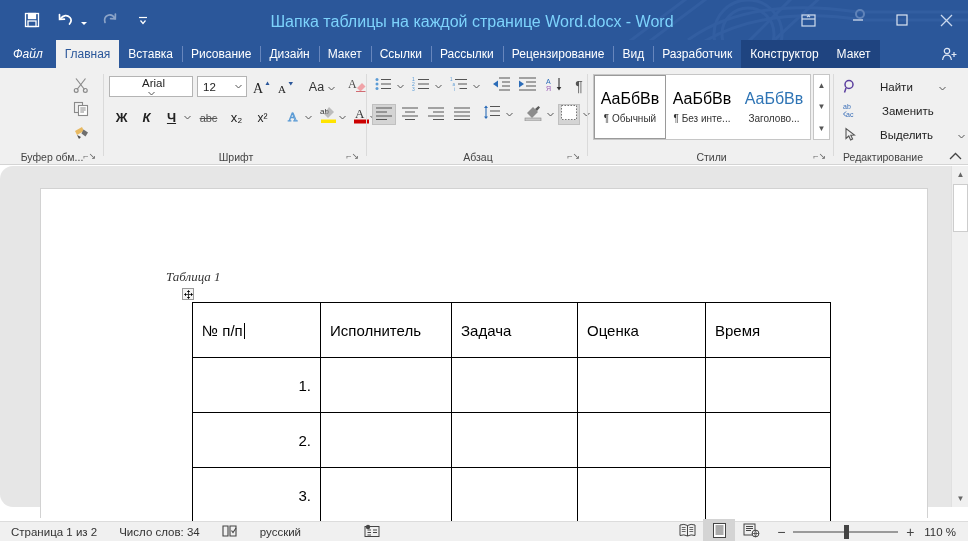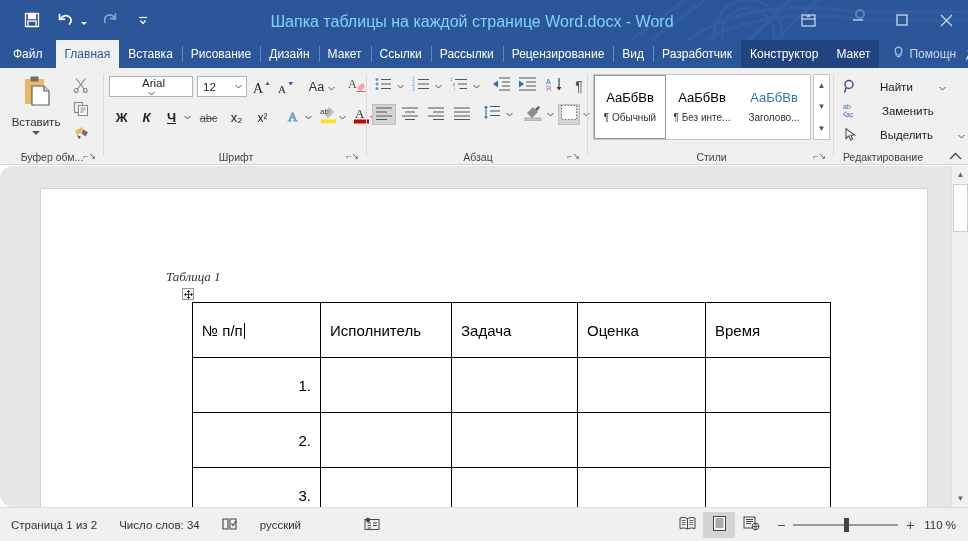--- a/index.html
+++ b/index.html
@@ -64,21 +64,21 @@
   .tab {
     padding: 0 9px; height: 28px;
     display: flex; align-items: center;
     color: #fff; font-size: 12px; white-space: nowrap;
     position: relative;
   }
   .tab + .tab::before {
     content: ""; position: absolute; left: 0; top: 6px;
     height: 16px; width: 1px; background: #6786bd;
   }
-  .tab.file { padding: 0 13px; }
+  .tab.file { padding: 0 13px; font-style: italic; }
   .tab.active {
     background: #f0f0f0; color: #2b579a;
   }
   .tab.active::before, .tab.active + .tab::before { background: transparent; }
   .tab.ctxt { background: #1f4480; }
   .tab.ctxt::before { background: transparent; }
   .tab.tellme { color: #c7d5ea; gap: 5px; padding-left: 14px; }
   .tab.tellme::before { background: transparent; }
   .tabbar-right {
     margin-left: auto; display: flex; align-items: center; gap: 6px;
@@ -159,21 +159,21 @@
     height: 66px; display: flex;
     border: 1px solid #c6c6c6; background: #fff;
   }
   .styleitem {
     width: 72px; height: 64px;
     display: flex; flex-direction: column;
     align-items: center; justify-content: center;
     background: #fff;
   }
   .styleitem.sel { border: 1px solid #9a9a9a; background: #fff; }
-  .style-prev { font-size: 13px; color: #000; line-height: 1.1; }
+  .style-prev { font-size: 16px; color: #000; line-height: 1.1; }
   .style-prev.blue { color: #2e74b5; }
   .style-name { font-size: 10px; color: #333; margin-top: 6px; white-space: nowrap; }
   .gallery-scroll {
     position: absolute; left: 224px; top: 6px;
     width: 17px; height: 66px; border: 1px solid #c6c6c6;
     background: #fff; display: flex; flex-direction: column;
   }
   .gs-btn {
     flex: 1; display: flex; align-items: center; justify-content: center;
     font-size: 8px; color: #555;
@@ -248,21 +248,21 @@
     position: absolute; left: 1px; top: 18px; width: 15px; height: 48px;
     background: #fff; border: 1px solid #cdcdcd;
   }
   .splitter {
     position: absolute; right: 0; top: 166px; width: 17px; height: 14px;
     background: #f0f0f0;
   }
 
   
   .statusbar {
-    position: absolute; left: 0; bottom: 0; width: 968px; height: 34px;
+    position: absolute; left: 0; bottom: 0; width: 968px; height: 20px;
     background: #f0f0f0; border-top: 1px solid #dcdcdc;
     display: flex; align-items: center;
     font-size: 11.5px; color: #333;
   }
   .sb-item { padding: 0 11px; display: flex; align-items: center; gap: 5px; white-space: nowrap; }
   .sb-right { margin-left: auto; display: flex; align-items: center; }
   .view-btn {
     width: 32px; height: 26px; display: flex; align-items: center; justify-content: center;
   }
   .view-btn.active { background: #d4d4d4; }
@@ -360,56 +360,35 @@
   <div class="tab">Рисование</div>
   <div class="tab">Дизайн</div>
   <div class="tab">Макет</div>
   <div class="tab">Ссылки</div>
   <div class="tab">Рассылки</div>
   <div class="tab">Рецензирование</div>
   <div class="tab">Вид</div>
   <div class="tab">Разработчик</div>
   <div class="tab ctxt">Конструктор</div>
   <div class="tab ctxt">Макет</div>
-  <div class="tab tellme">
-    <span>
-      <svg width="11" height="13" viewBox="0 0 11 13" fill="none" stroke="#c7d5ea" stroke-width="1.1">
-        <path d="M5.5 1 A3.6 3.6 0 0 1 8 7 L8 9 H3 L3 7 A3.6 3.6 0 0 1 5.5 1 Z"></path>
-        <path d="M3.8 10.6 H7.2"></path>
-      </svg>
-    </span>
-    <span>Помощн</span>
-  </div>
   <div class="tabbar-right">
     <span class="tb-icon">
       <svg width="17" height="15" viewBox="0 0 17 15" fill="none" stroke="#e0e8f5" stroke-width="1.2">
         <circle cx="6" cy="4" r="2.7"></circle>
           <path d="M1.6 13 Q2.2 8.2 6 8.2 Q9.8 8.2 10.4 13"></path>
         <path d="M13 5 V10 M10.5 7.5 H15.5"></path>
       </svg>
     </span>
 
   </div>
 </div>
 
 <div class="ribbon">
 
   <div class="rgroup g-clip">
-    <div class="paste-btn">
-      <span>
-        <svg width="36" height="36" viewBox="0 0 36 36">
-          <rect x="7" y="5" width="19" height="25" fill="#e8b961"></rect>
-          <rect x="12.5" y="2.5" width="8" height="5" rx="1" fill="#6e6e6e"></rect>
-          <path d="M14 12 H26 L31 17 V31 H14 Z" fill="#fff" stroke="#5f5f5f" stroke-width="1.2"></path>
-          <path d="M26 12 V17 H31" fill="#dcdcdc" stroke="#5f5f5f" stroke-width="1.2"></path>
-        </svg>
-      </span>
-      <span class="paste-label">Вставить</span>
-      <span class="caret-dn"></span>
-    </div>
     <div class="clip-small" style="top:8px;">
       <span>
         <svg width="16" height="16" viewBox="0 0 16 16" fill="none" stroke="#8a8a8a" stroke-width="1.2">
           <path d="M3 1.5 L11.5 12.5"></path>
             <path d="M12.5 1.5 L4 12.5"></path>
           <circle cx="3.2" cy="13.4" r="1.9"></circle>
             <circle cx="12.3" cy="13.4" r="1.9"></circle>
         </svg>
       </span>
     </div>

